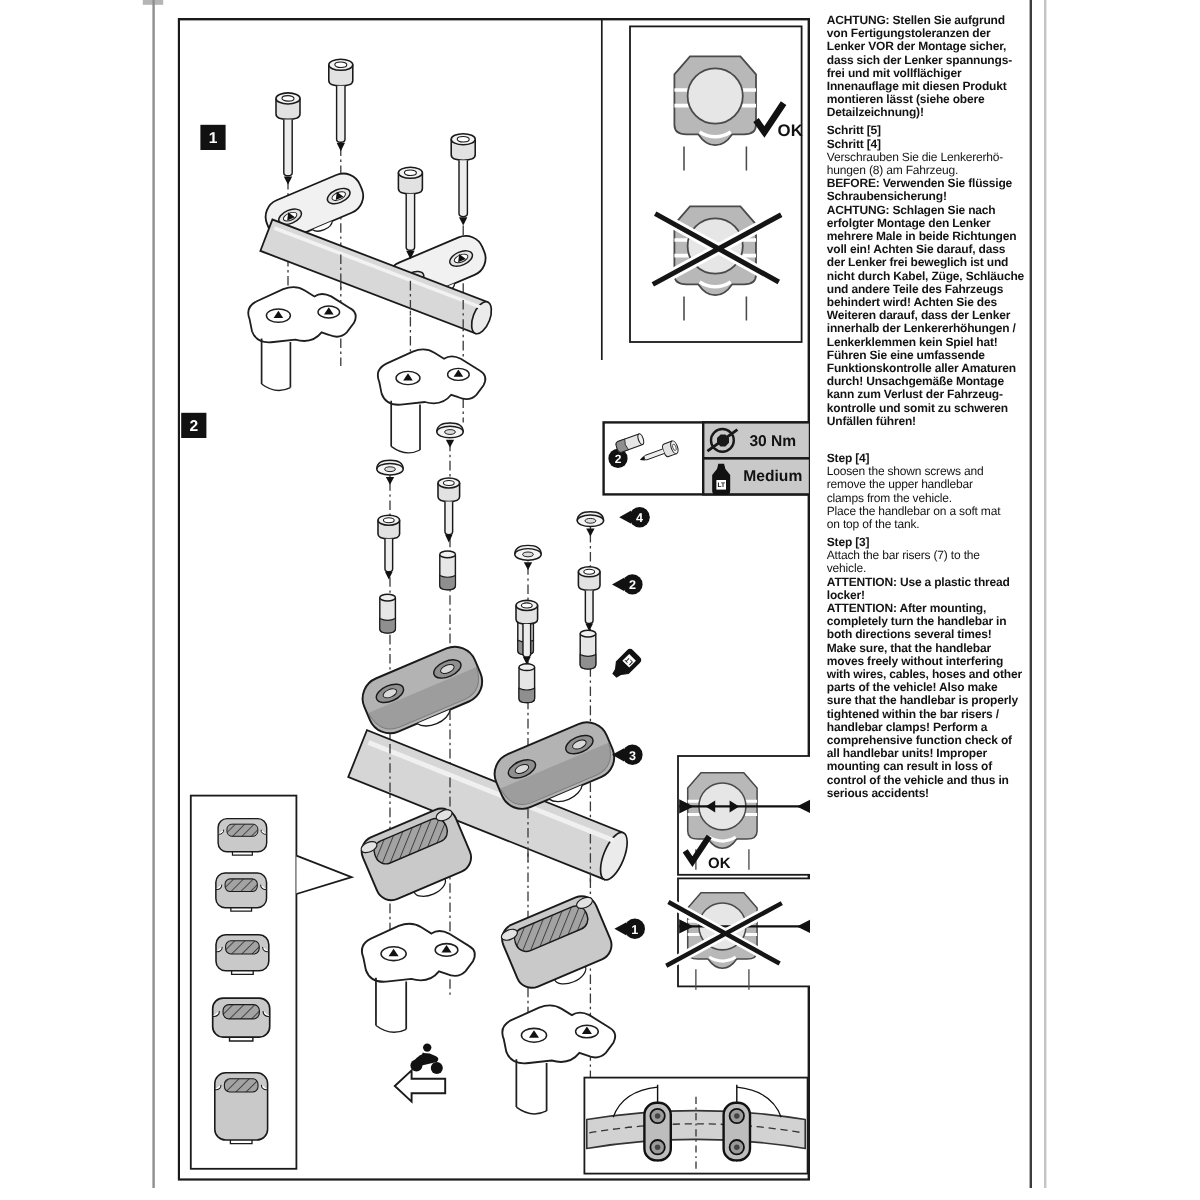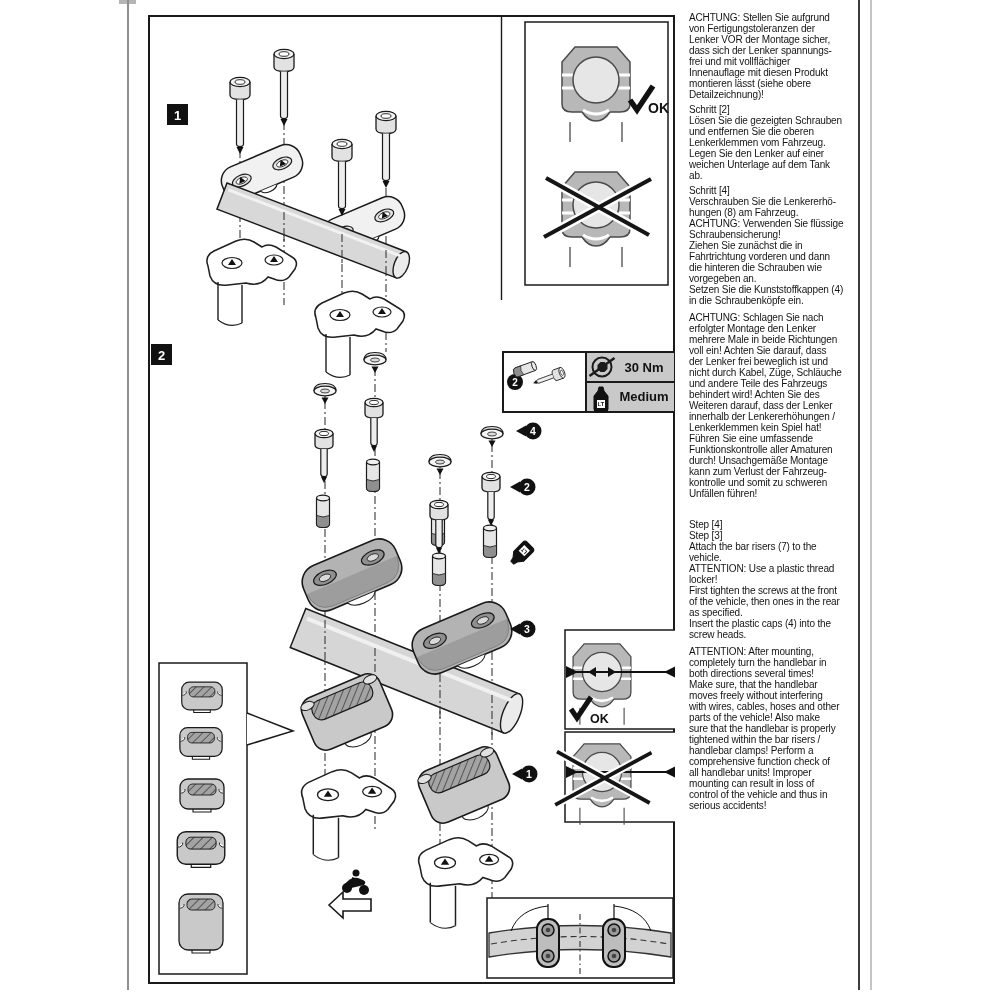--- a/index.html
+++ b/index.html
@@ -7,21 +7,21 @@
         font-family:"Liberation Sans",sans-serif;}
   .vline{position:absolute;top:0;}
   .vline-left{left:127px;width:2px;height:990px;background:#8f8f8f;}
   .vline-r1{left:858px;width:2px;height:990px;background:#3c3c3c;}
   .vline-r2{left:870px;width:2px;height:990px;background:#c4c4c4;}
   .smudge{position:absolute;left:119px;top:0;width:17px;height:4px;background:#b5b5b5;}
   .diagram-svg{position:absolute;left:148px;top:15px;}
   .col{position:absolute;left:689px;top:12px;width:172px;color:#141414;
        font-size:10px;line-height:11px;letter-spacing:-0.15px;}
   .col p,.col h4{margin:0;white-space:pre-line;}
-  .b{font-weight:normal;}
+  .b{font-weight:bold;}
   .mb4{margin-bottom:4px !important;}
   .mb6{margin-bottom:6px !important;}
   .lang-gap{height:20px;}
   svg text{font-family:"Liberation Sans",sans-serif;}
 </style>
 </head>
 <body>
 
 <div class="page">
   <div class="smudge"></div>
@@ -311,67 +311,55 @@
 
   <aside class="col">
     <p class="b mb4">ACHTUNG: Stellen Sie aufgrund
 von Fertigungstoleranzen der
 Lenker VOR der Montage sicher,
 dass sich der Lenker spannungs-
 frei und mit vollflächiger
 Innenauflage mit diesen Produkt
 montieren lässt (siehe obere
 Detailzeichnung)!</p>
-    <h4 class="b">Schritt [2]</h4>
-    <p class="mb4">Lösen Sie die gezeigten Schrauben
-und entfernen Sie die oberen
-Lenkerklemmen vom Fahrzeug.
-Legen Sie den Lenker auf einer
-weichen Unterlage auf dem Tank
-ab.</p>
+    <h4 class="b">Schritt [5]</h4>
     <h4 class="b">Schritt [4]</h4>
     <p>Verschrauben Sie die Lenkererhö-
 hungen (8) am Fahrzeug.</p>
-    <p class="b">ACHTUNG: Verwenden Sie flüssige
+    <p class="b">BEFORE: Verwenden Sie flüssige
 Schraubensicherung!</p>
-    <p class="mb6">Ziehen Sie zunächst die in
-Fahrtrichtung vorderen und dann
-die hinteren die Schrauben wie
-vorgegeben an.
-Setzen Sie die Kunststoffkappen (4)
-in die Schraubenköpfe ein.</p>
     <p class="b">ACHTUNG: Schlagen Sie nach
 erfolgter Montage den Lenker
 mehrere Male in beide Richtungen
 voll ein! Achten Sie darauf, dass
 der Lenker frei beweglich ist und
 nicht durch Kabel, Züge, Schläuche
 und andere Teile des Fahrzeugs
 behindert wird! Achten Sie des
 Weiteren darauf, dass der Lenker
 innerhalb der Lenkererhöhungen /
 Lenkerklemmen kein Spiel hat!
 Führen Sie eine umfassende
 Funktionskontrolle aller Amaturen
 durch! Unsachgemäße Montage
 kann zum Verlust der Fahrzeug-
 kontrolle und somit zu schweren
 Unfällen führen!</p>
     <div class="lang-gap"></div>
     <h4 class="b">Step [4]</h4>
+    <p class="mb4">Loosen the shown screws and
+remove the upper handlebar
+clamps from the vehicle.
+Place the handlebar on a soft mat
+on top of the tank.</p>
     <h4 class="b">Step [3]</h4>
     <p>Attach the bar risers (7) to the
 vehicle.</p>
     <p class="b">ATTENTION: Use a plastic thread
 locker!</p>
-    <p class="mb6">First tighten the screws at the front
-of the vehicle, then ones in the rear
-as specified.
-Insert the plastic caps (4) into the
-screw heads.</p>
     <p class="b">ATTENTION: After mounting,
 completely turn the handlebar in
 both directions several times!
 Make sure, that the handlebar
 moves freely without interfering
 with wires, cables, hoses and other
 parts of the vehicle! Also make
 sure that the handlebar is properly
 tightened within the bar risers /
 handlebar clamps! Perform a

